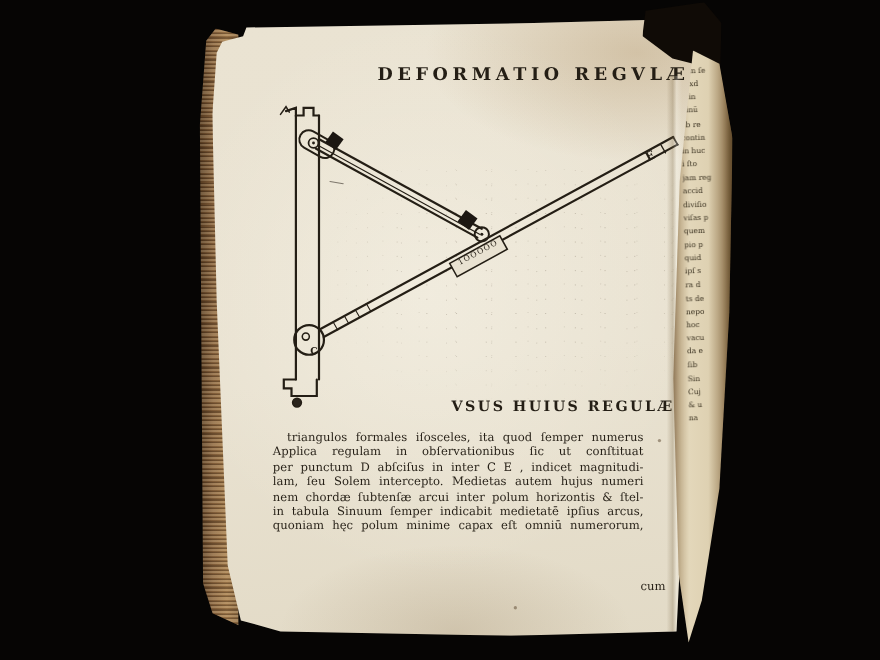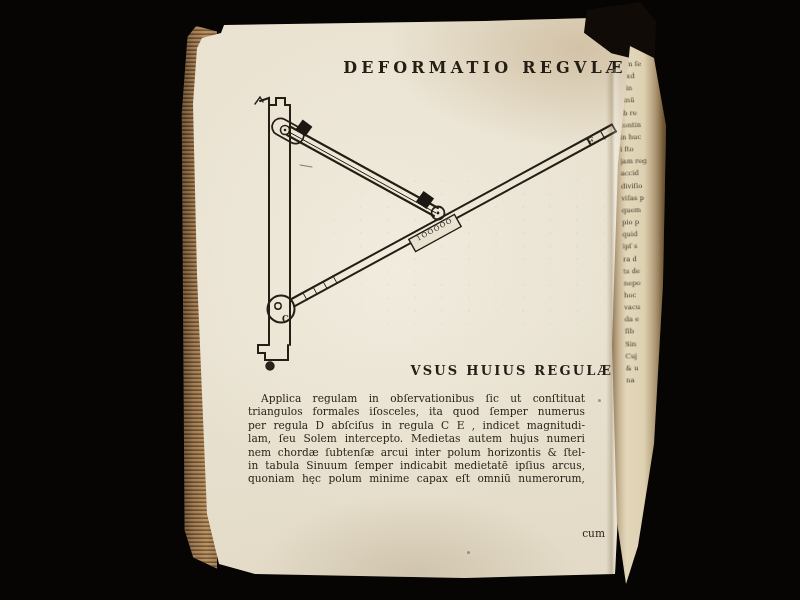--- a/index.html
+++ b/index.html
@@ -133,23 +133,23 @@
         <circle cx="96" cy="295" r="13.5" stroke-width="2"></circle>
         <circle cx="93" cy="292" r="3.2" stroke-width="1.4"></circle>
       </g>
       <text x="97" y="308" font-size="8.5" font-weight="bold" fill="#241e15" stroke="none">C</text>
       <text x="404" y="133" font-size="11" font-weight="bold" fill="#241e15" stroke="none" transform="rotate(-28.5 404 133)">E</text>
     </svg>
 
     <div class="heading">VSUS HUIUS REGULÆ.</div>
 
     <div class="paragraph">
+        <div class="para-line">triangulos formales iſosceles, ita quod ſemper numerus</div>
         <div class="para-line">Applica regulam in obſervationibus ſic ut conſtituat</div>
-        <div class="para-line">triangulos formales iſosceles, ita quod ſemper numerus</div>
-        <div class="para-line">per regula D abſciſus in regula C E , indicet magnitudi-</div>
+        <div class="para-line">per punctum D abſciſus in inter C E , indicet magnitudi-</div>
         <div class="para-line">lam, ſeu Solem intercepto. Medietas autem hujus numeri</div>
         <div class="para-line">nem chordæ ſubtenſæ arcui inter polum horizontis &amp; ſtel-</div>
         <div class="para-line">in tabula Sinuum ſemper indicabit medietatē ipſius arcus,</div>
         <div class="para-line">quoniam hęc polum minime capax eſt omniū numerorum,</div>
       </div>
 
     <div class="catchword">cum</div>
 
     <div class="crease"></div>
   </div>

